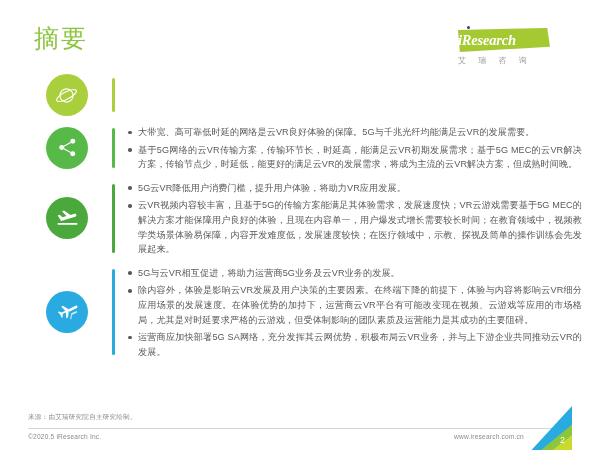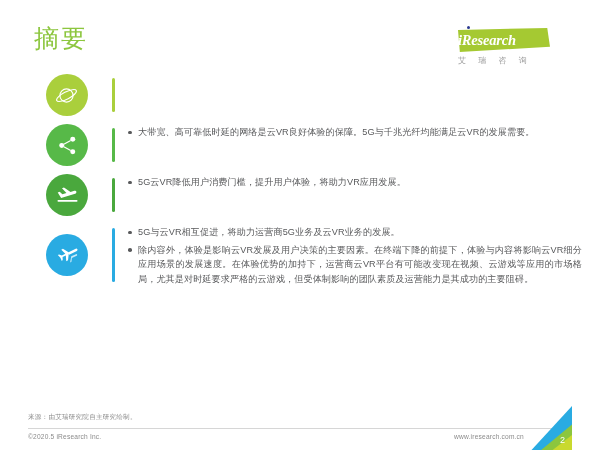--- a/index.html
+++ b/index.html
@@ -271,55 +271,58 @@
               <circle cx="17.5" cy="18.5" r="2.6" fill="#ffffff" stroke="none"></circle>
               <line x1="8.2" y1="10.8" x2="15.3" y2="6.7"></line>
               <line x1="8.2" y1="13.2" x2="15.3" y2="17.3"></line>
             </svg>
           </span>
         </div>
       </div>
       <div class="divider" style="background:#57b948"></div>
       <div class="bullets">
         <div class="bullet">大带宽、高可靠低时延的网络是云VR良好体验的保障。5G与千兆光纤均能满足云VR的发展需要。</div>
+        <div class="bullet">基于5G网络的云VR传输方案，传输环节长，时延高，能满足云VR初期发展需求；基于5G MEC的云VR解决方案，传输节点少，时延低，能更好的满足云VR的发展需求，将成为主流的云VR解决方案，但成熟时间晚。</div>
       </div>
     </div>
 
     <div class="block">
       <div class="icon-col">
         <div class="icon-circle" style="background:#4aa83d">
           <span>
             <svg width="25" height="25" viewBox="0 0 24 24" fill="#ffffff">
               <path d="M2.6 9.1l1.9-.6 2.6 2.3 3.9-1.2-4.3-4.6 1.9-.6 6.3 4.2 3.6-1.1c.9-.3 1.8.1 2 .9.2.8-.3 1.6-1.2 1.9L5.9 14.4 2.6 9.1z"></path>
               <rect x="2.4" y="16.4" width="19.2" height="1.5" rx="0.7"></rect>
             </svg>
           </span>
         </div>
       </div>
       <div class="divider" style="background:#4aa83d"></div>
       <div class="bullets">
         <div class="bullet">5G云VR降低用户消费门槛，提升用户体验，将助力VR应用发展。</div>
+        <div class="bullet">云VR视频内容较丰富，且基于5G的传输方案能满足其体验需求，发展速度快；VR云游戏需要基于5G MEC的解决方案才能保障用户良好的体验，且现在内容单一，用户爆发式增长需要较长时间；在教育领域中，视频教学类场景体验易保障，内容开发难度低，发展速度较快；在医疗领域中，示教、探视及简单的操作训练会先发展起来。</div>
       </div>
     </div>
 
     <div class="block">
       <div class="icon-col">
         <div class="icon-circle" style="background:#29abe2">
           <span>
             <svg width="25" height="25" viewBox="0 0 24 24" fill="#ffffff">
               <path d="M13.6 11.2l7.4-3.6c.6-.3.8-1 .5-1.6-.3-.6-1-.8-1.6-.5l-6.9 3.4-5.4-3.3-1.6.8 3.9 3.9-3.3 1.6-2.7-.9-1.2.6 2.5 2.6 1.3 3.1.9-1-.1-2.9 3.1-1.5.4 5.5 1.7-.8.7-6.3z"></path>
               <path d="M16.2 14.4l4.6-2.2c.4-.2.6-.7.4-1.1-.2-.4-.7-.6-1.1-.4l-4.5 2.1-1.1 5.9 1.3-.6.4-3.7z" opacity="0.75"></path>
             </svg>
           </span>
         </div>
       </div>
       <div class="divider" style="background:#29abe2"></div>
       <div class="bullets">
         <div class="bullet">5G与云VR相互促进，将助力运营商5G业务及云VR业务的发展。</div>
         <div class="bullet">除内容外，体验是影响云VR发展及用户决策的主要因素。在终端下降的前提下，体验与内容将影响云VR细分应用场景的发展速度。在体验优势的加持下，运营商云VR平台有可能改变现在视频、云游戏等应用的市场格局，尤其是对时延要求严格的云游戏，但受体制影响的团队素质及运营能力是其成功的主要阻碍。</div>
+        <div class="bullet">运营商应加快部署5G SA网络，充分发挥其云网优势，积极布局云VR业务，并与上下游企业共同推动云VR的发展。</div>
       </div>
     </div>
 
   </div>
 
   <div class="source-note">来源：由艾瑞研究院自主研究绘制。</div>
   <div class="footer-rule"></div>
   <div class="copyright">©2020.5 iResearch Inc.</div>
   <div class="website">www.iresearch.com.cn</div>
 

